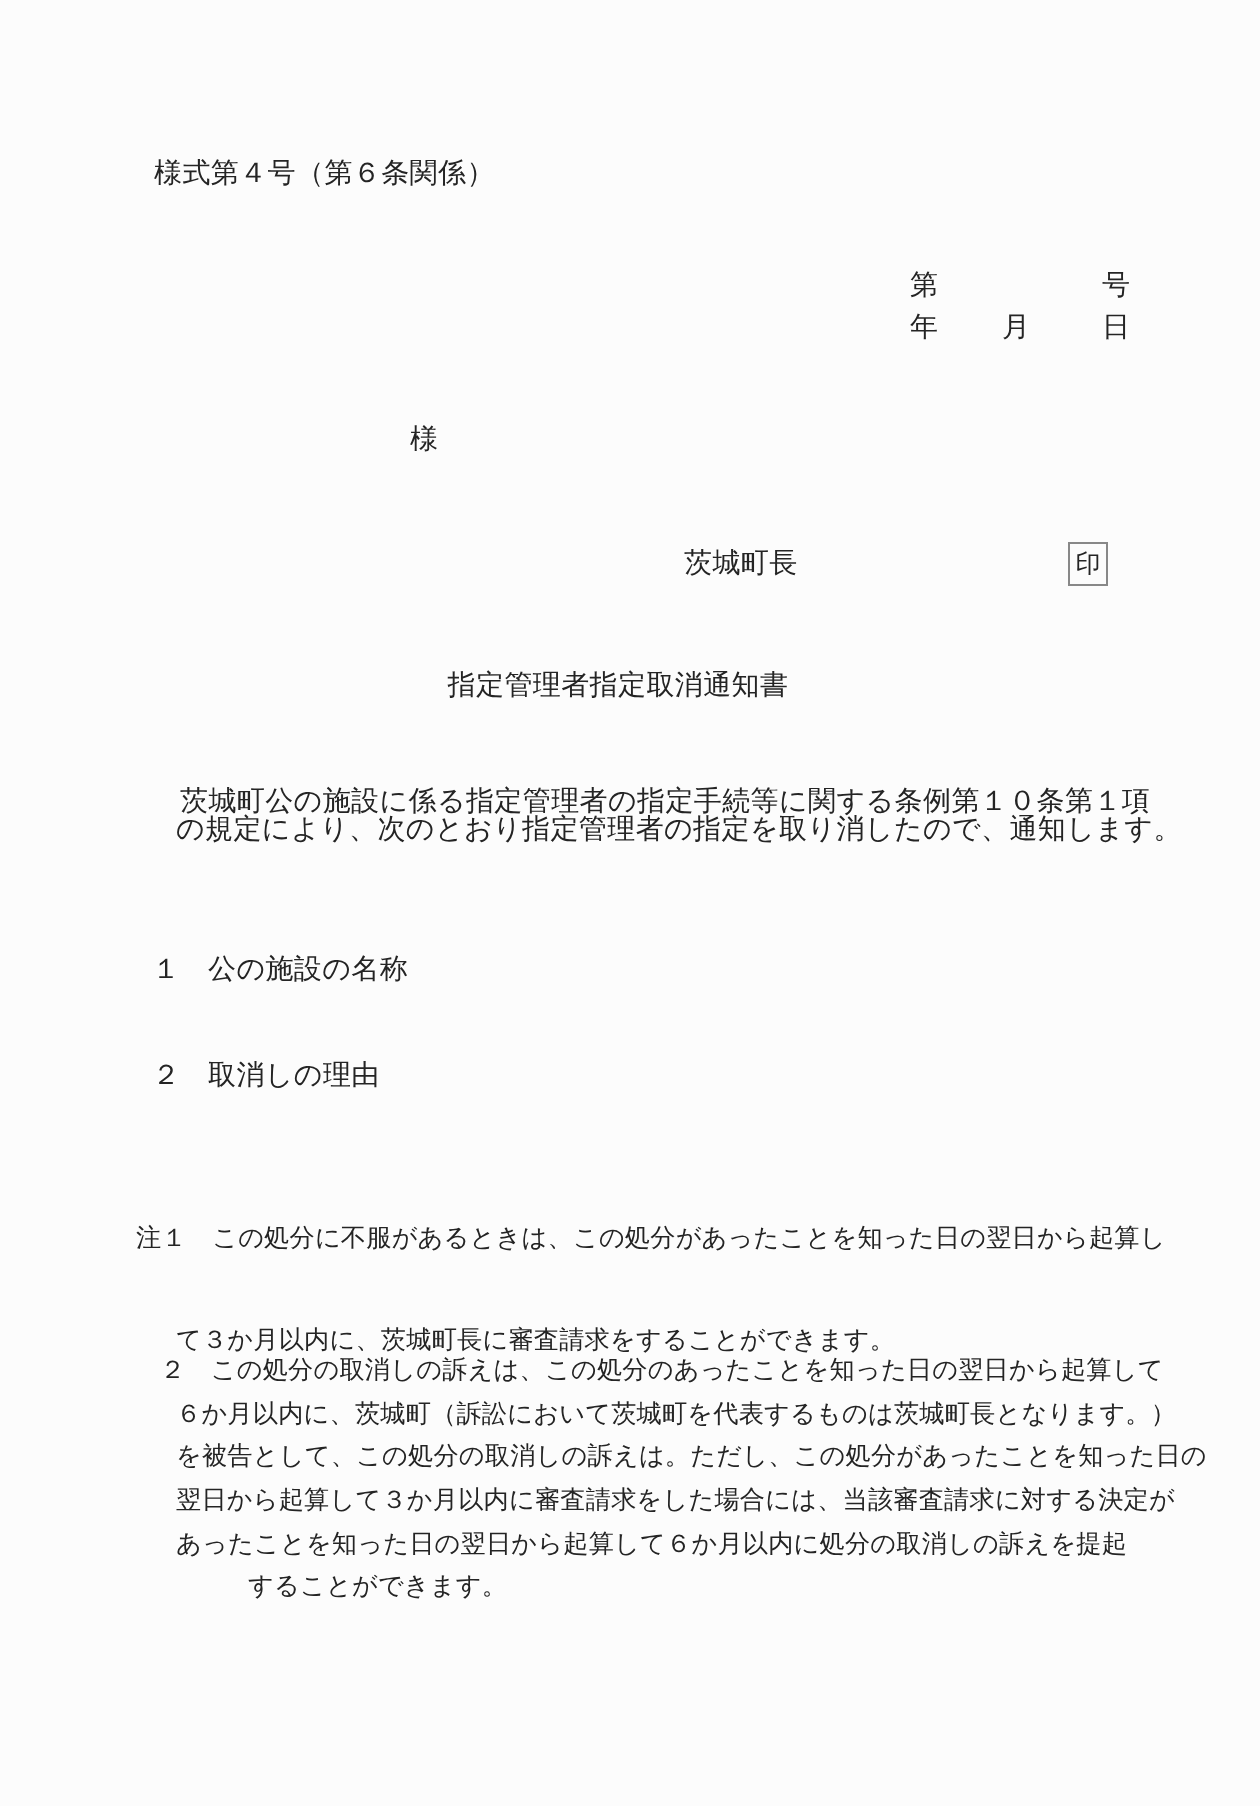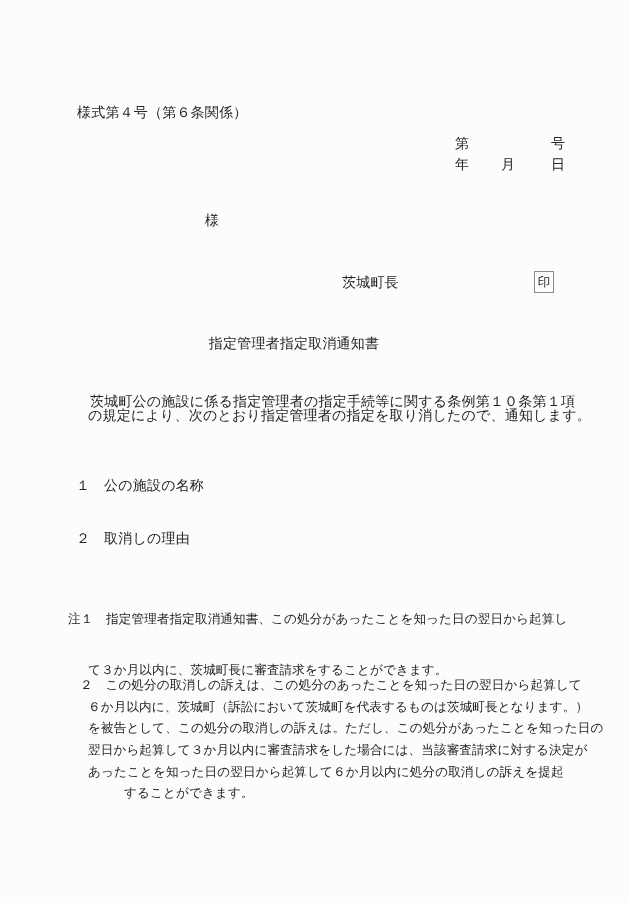--- a/index.html
+++ b/index.html
@@ -22,41 +22,41 @@
       line-height: 16px;
       white-space: pre;
       letter-spacing: 0.2px;
     }
     .note {
       font-size: 12.6px;
       line-height: 15px;
       letter-spacing: 0.1px;
     }
     
-    .form-label   { left: 77px;  top: 105px;  }
+    .form-label   { left: 77px;  top: 80px;  }
     .docnum-prefix{ left: 455px; top: 136px; }
     .docnum-suffix{ left: 551px; top: 136px; }
     .date-year    { left: 455px; top: 157px; }
     .date-month   { left: 501px; top: 157px; }
     .date-day     { left: 551px; top: 157px; }
     
     .addressee    { left: 205px; top: 213px; }
     .sender-title { left: 342px; top: 275px; }
     .seal-box {
       position: absolute;
       left: 534px; top: 271px;
       width: 18px; height: 20px;
       border: 1px solid #888;
       text-align: center;
       font-size: 12.5px;
       line-height: 20px;
       letter-spacing: 0;
     }
     
-    .doc-title { left: 0; top: 336px; width: 588px; text-align: center; letter-spacing: 0.2px; }
+    .doc-title { left: 15px; top: 336px; width: 588px; text-align: center; letter-spacing: 0.2px; }
     
     .body-line1 { left: 90px; top: 394px; }
     .body-line2 { left: 62px; top: 408px; margin-left: 26px; }
     
     .item1-num   { left: 76px;  top: 478px; }
     .item1-label { left: 104px; top: 478px; }
     .item2-num   { left: 76px;  top: 531px; }
     .item2-label { left: 104px; top: 531px; }
     
     .n1l1 { left: 68px; top: 612px; }
@@ -93,21 +93,21 @@
 
   <div class="t body-line1">茨城町公の施設に係る指定管理者の指定手続等に関する条例第１０条第１項</div>
   <div class="t body-line2">の規定により、次のとおり指定管理者の指定を取り消したので、通知します。</div>
 
   <div class="t item1-num">１</div>
   <div class="t item1-label">公の施設の名称</div>
 
   <div class="t item2-num">２</div>
   <div class="t item2-label">取消しの理由</div>
 
-  <div class="t note n1l1">注１　指定管理者指定取消通知書、この処分があったことを知った日の翌日から起算し</div>
+  <div class="t note n1l1">注１　この処分に不服があるときは、この処分があったことを知った日の翌日から起算し</div>
   <div class="t note n1l2">て３か月以内に、茨城町長に審査請求をすることができます。</div>
 
   <div class="t note n2l1">２　この処分の取消しの訴えは、この処分のあったことを知った日の翌日から起算して</div>
   <div class="t note n2l2">６か月以内に、茨城町（訴訟において茨城町を代表するものは茨城町長となります。）</div>
   <div class="t note n2l3">を被告として、この処分の取消しの訴えは。ただし、この処分があったことを知った日の</div>
   <div class="t note n2l4">翌日から起算して３か月以内に審査請求をした場合には、当該審査請求に対する決定が</div>
   <div class="t note n2l5">あったことを知った日の翌日から起算して６か月以内に処分の取消しの訴えを提起</div>
   <div class="t note n2l6">することができます。</div>
 
 </div>

